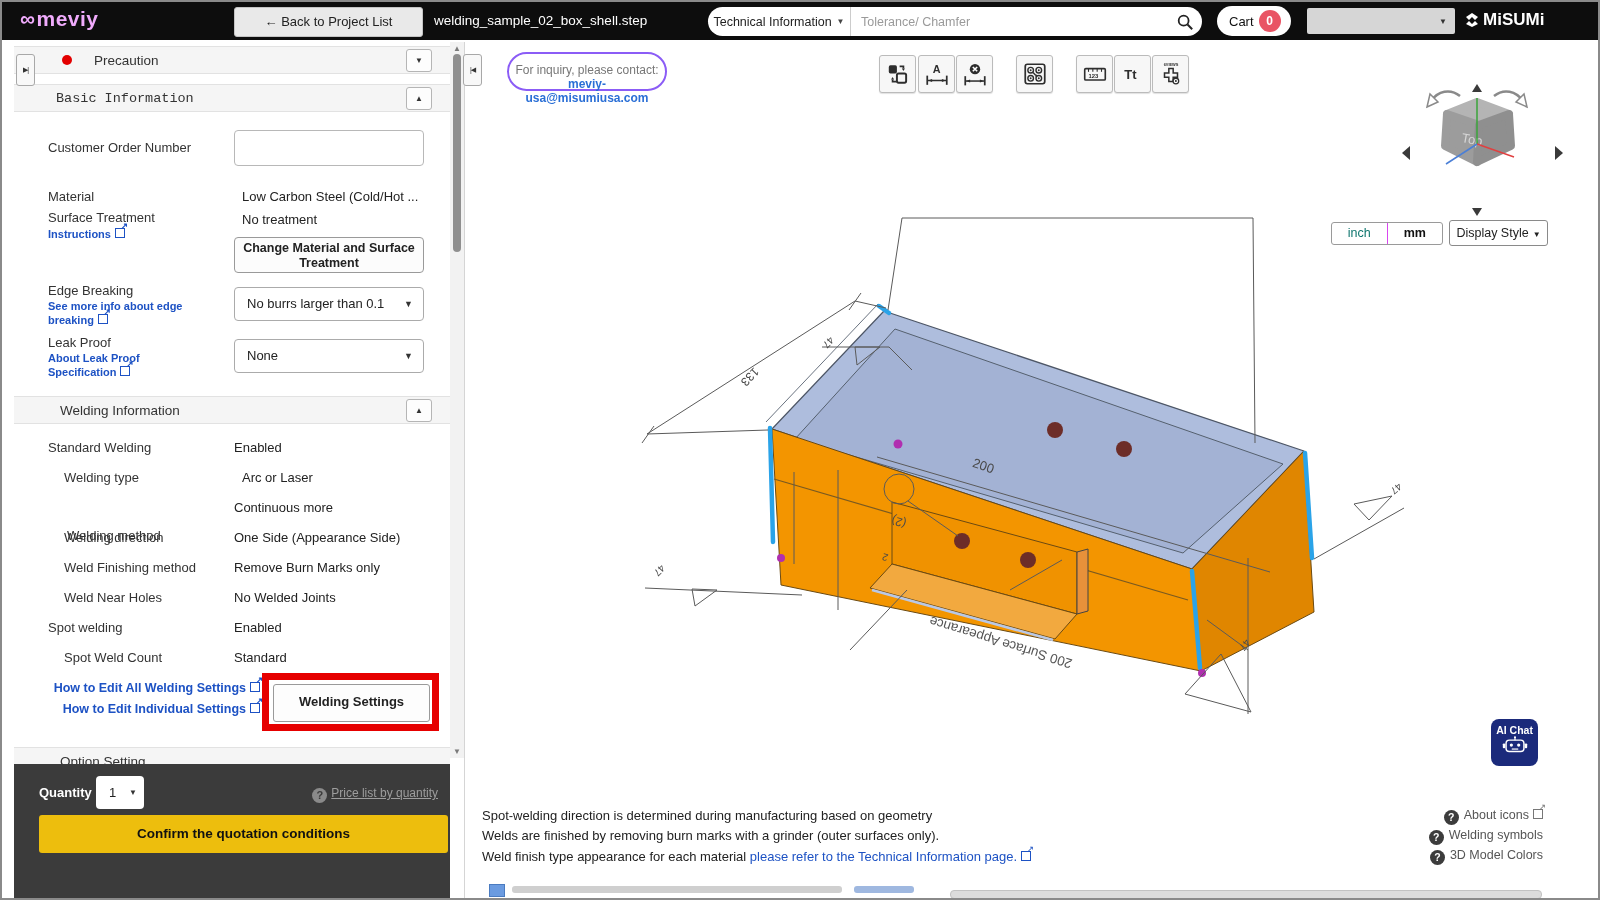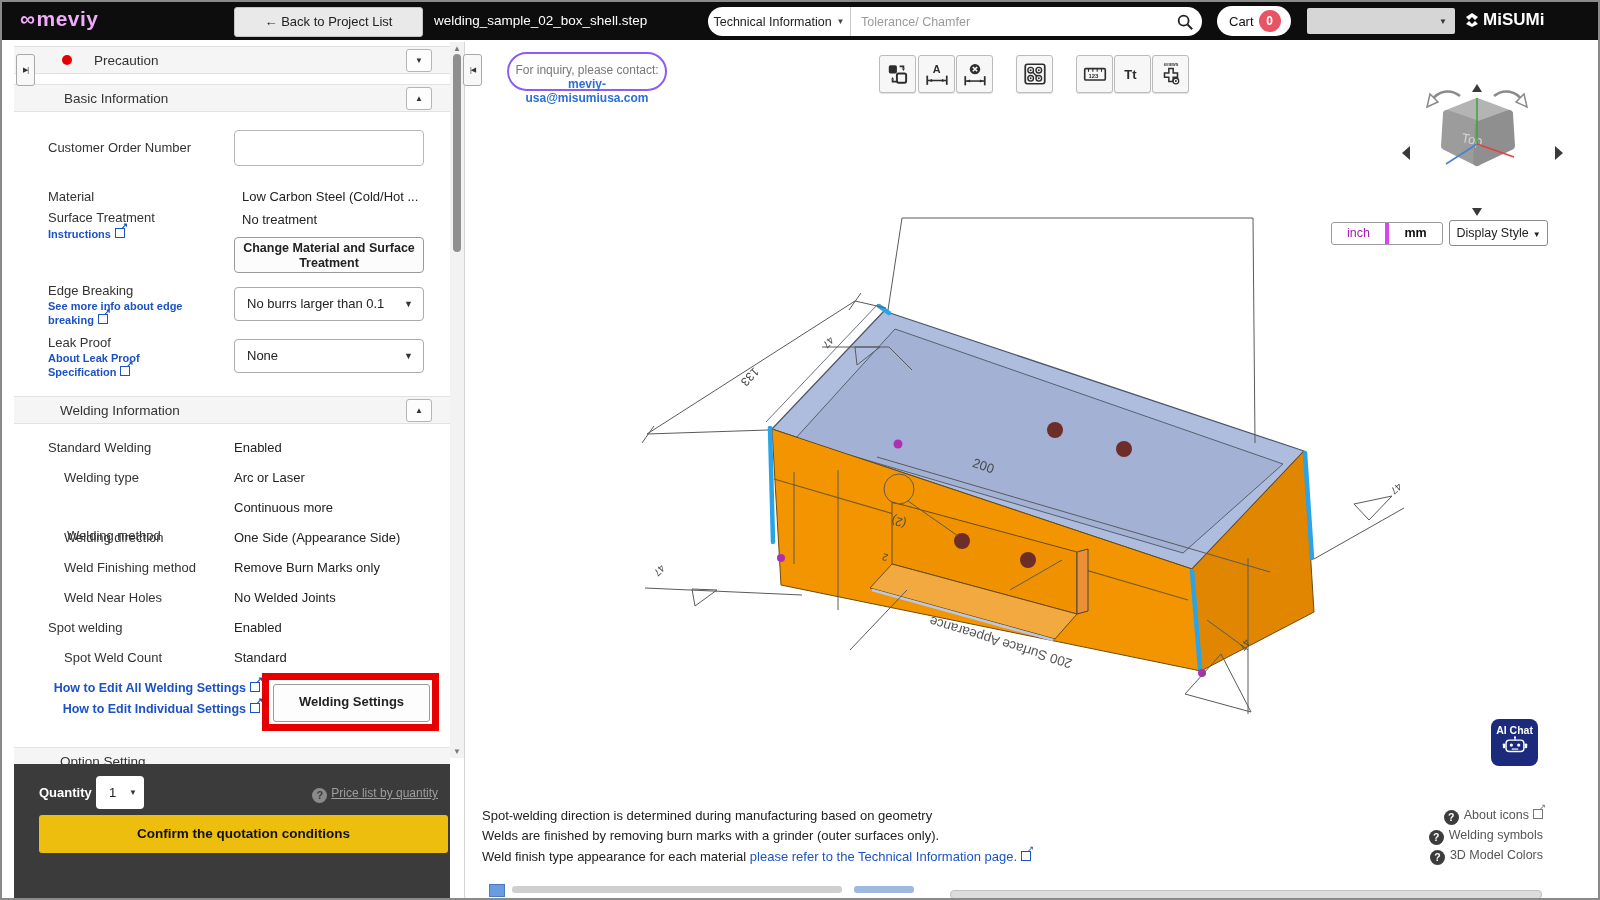--- a/index.html
+++ b/index.html
@@ -55,21 +55,21 @@
   
   .canvas{position:absolute;left:462px;top:40px;width:1136px;height:858px;background:#fff;border-left:1px solid #d5d5d5;box-sizing:border-box;}
   .contact{position:absolute;left:505px;top:50px;width:160px;height:39px;border:2px solid #8b5cf6;border-radius:28px;text-align:center;padding-top:9px;box-sizing:border-box;z-index:3;}
   .contact .l1{font-size:12px;color:#777;}
   .contact .l2{font-size:12px;font-weight:bold;color:#2a6fd6;cursor:pointer;}
   .tbtn{position:absolute;top:53px;width:37px;height:38px;background:#f7f7f7;border:1px solid #bbb;border-radius:3px;box-sizing:border-box;cursor:pointer;display:flex;align-items:center;justify-content:center;z-index:3;box-shadow:0 1px 1px rgba(0,0,0,.12);}
   
   .cubezone{position:absolute;left:1398px;top:78px;width:165px;height:140px;z-index:3;}
   .unittgl{position:absolute;left:1329px;top:220px;width:112px;height:23px;border:1px solid #9a9a9a;border-radius:3px;display:flex;box-sizing:border-box;background:#fff;z-index:3;overflow:hidden;}
   .unittgl .cell{flex:1;text-align:center;font-size:12.5px;line-height:21px;cursor:pointer;}
-  .unittgl .inch{color:#a21caf;border-right:4px solid #d946ef;}
+  .unittgl .inch{color:#0f766e;border-right:1px solid #d946ef;}
   .unittgl .mm{color:#111;font-weight:bold;}
   .dispstyle{position:absolute;left:1447px;top:218px;width:99px;height:26px;background:#fff;border:1px solid #8a8a8a;border-radius:3px;font-size:12.5px;color:#222;text-align:center;line-height:24px;box-sizing:border-box;cursor:pointer;z-index:3;}
   .dispstyle .caret{font-size:8px;margin-left:4px;}
   .aichat{position:absolute;left:1489px;top:717px;width:47px;height:47px;background:#1b2a7b;border-radius:8px;text-align:center;cursor:pointer;z-index:3;}
   .aichat .t{color:#fff;font-size:10.5px;font-weight:bold;margin-top:5px;}
   .notes{position:absolute;left:480px;font-size:13px;color:#222;z-index:3;white-space:nowrap;}
   .notelink{color:#1d52c4;cursor:pointer;}
   .helprow{position:absolute;font-size:12.5px;color:#555;z-index:3;white-space:nowrap;cursor:pointer;}
   .helprow .hq{display:inline-block;width:15px;height:15px;border-radius:50%;background:#3c3c3c;color:#fff;font-size:10.5px;font-weight:bold;text-align:center;line-height:15px;margin-right:5px;vertical-align:-2px;}
   .ext{display:inline-block;width:8px;height:8px;border:1.5px solid currentColor;margin-left:4px;position:relative;vertical-align:0px;}
@@ -115,21 +115,21 @@
     </div>
   </div>
 
   <div class="sechdr" style="top:44px;">
       <span class="t" style="left:80px;">Precaution</span>
     </div>
   <div class="reddot"></div>
   <div class="colbtn" style="left:404px;top:47px;"><span>▼</span></div>
 
   <div class="sechdr" style="top:82px;">
-      <span class="t" style="left:50px;">Basic Information</span>
+      <span class="t" style="left:42px;font-family:Liberation Mono, monospace;">Basic Information</span>
     </div>
   <div class="colbtn" style="left:404px;top:85px;"><span>▲</span></div>
 
   <span class="lab" style="left:46px;top:138px;">Customer Order Number</span>
   <input class="inputbox" style="top: 128px;" value="">
 
   <span class="lab" style="left:46px;top:187px;">Material</span>
   <span class="val" style="left:240px;top:187px;">Low Carbon Steel (Cold/Hot ...</span>
   <span class="lab" style="left:46px;top:208px;">Surface Treatment</span>
   <span class="val" style="left:240px;top:210px;">No treatment</span>
@@ -146,21 +146,21 @@
   <div class="selbox" style="top:337px;"><span>None</span><span class="caret">▼</span></div>
 
   <div class="sechdr" style="top:394px;">
       <span class="t" style="left:46px;">Welding Information</span>
     </div>
   <div class="colbtn" style="left:404px;top:397px;"><span>▲</span></div>
 
   <span class="wlab" style="left:46px;top:438px;">Standard Welding</span>
     <span class="wval" style="top:438px;">Enabled</span>
   <span class="wlab" style="left:62px;top:468px;">Welding type</span>
-    <span class="wval" style="top:468px;">Arc or Laser</span>
+    <span class="wval" style="top:468px;margin-left:8px;">Arc or Laser</span>
   <span class="wlab" style="left:65px;top:498px;margin-top:28px;">Welding method</span>
     <span class="wval" style="top:498px;">Continuous more</span>
   <span class="wlab" style="left:62px;top:528px;">Welding direction</span>
     <span class="wval" style="top:528px;">One Side (Appearance Side)</span>
   <span class="wlab" style="left:62px;top:558px;">Weld Finishing method</span>
     <span class="wval" style="top:558px;">Remove Burn Marks only</span>
   <span class="wlab" style="left:62px;top:588px;">Weld Near Holes</span>
     <span class="wval" style="top:588px;">No Welded Joints</span>
   <span class="wlab" style="left:46px;top:618px;">Spot welding</span>
     <span class="wval" style="top:618px;">Enabled</span>

